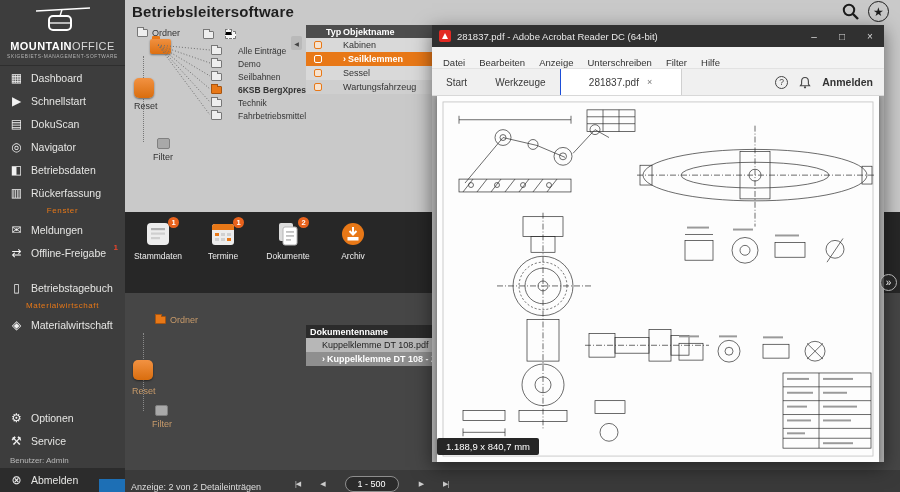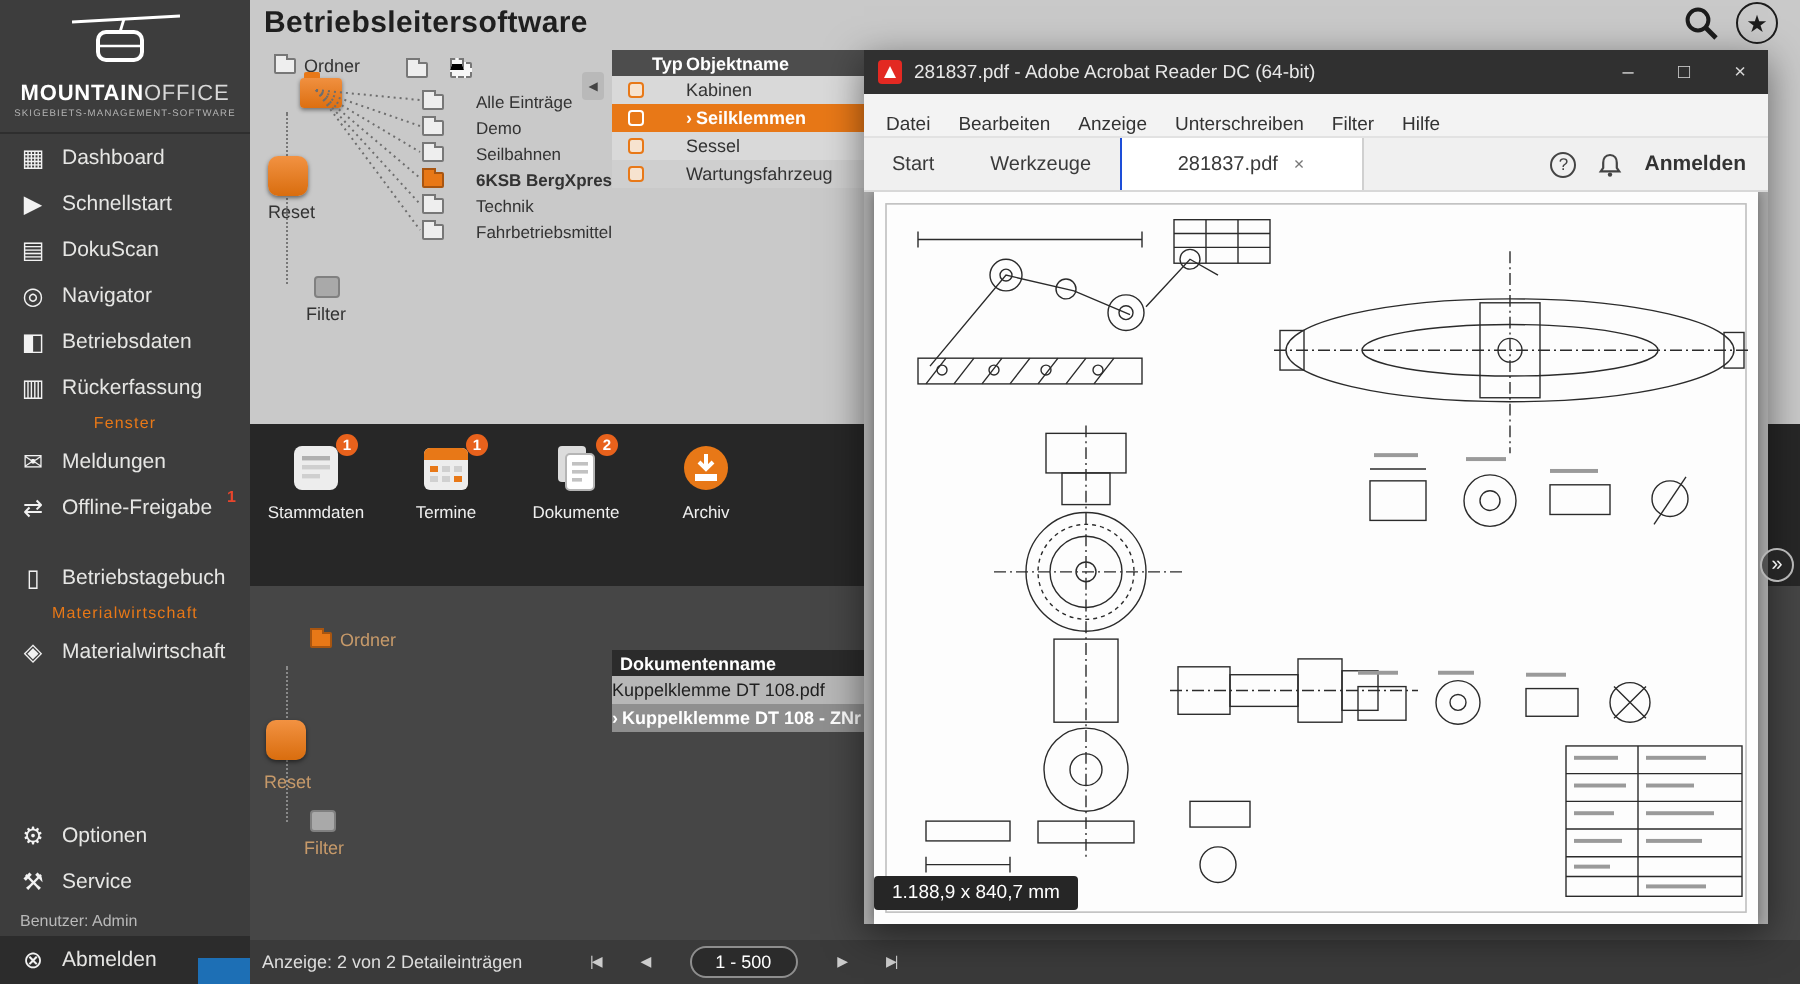--- a/index.html
+++ b/index.html
@@ -64,31 +64,31 @@
   .trow .name-cell{flex:1;display:flex;align-items:center;gap:2px;overflow:hidden;white-space:nowrap}
   .type-ico{width:8px;height:8px;border:1.5px solid #e87817;border-radius:2px;background:#f7e3cf}
   .trow.r-a{background:#d9d9d9}
   .trow.r-b{background:#cfcfcf}
   .trow.sel{background:#e87817;color:#fff;font-weight:bold}
   .trow.sel .type-ico{border-color:#fff;background:transparent}
   .sel-arrow{font-weight:bold}
   .table2 .thead{background:#2b2b2b}
   .table2 .trow.d-a{background:#b7b7b7;color:#1f1f1f}
   .table2 .trow.d-sel{background:#8f8f8f;color:#fff;font-weight:bold}
-  .table2 .name-cell{padding-left:0}
+  .table2 .name-cell{padding-left:16px}
 
   
   .dtabs{position:absolute;left:6px;top:9px;display:flex;gap:11px}
   .dtab{width:54px;display:flex;flex-direction:column;align-items:center;position:relative}
   .dtab-badge{position:absolute;top:-4px;left:37px;min-width:11px;height:11px;border-radius:6px;background:#e8621c;color:#fff;font-size:7.5px;font-weight:bold;display:flex;align-items:center;justify-content:center;padding:0 2px}
   .dtab-label{margin-top:4px;font-size:8.5px;color:#efefef;white-space:nowrap}
   .chevron-btn{position:absolute;right:3px;top:274px;width:17px;height:17px;border:1px solid #b5b5b5;border-radius:50%;color:#f0f0f0;font-size:10px;display:flex;align-items:center;justify-content:center;z-index:46;background:rgba(40,40,40,.65)}
 
   
-  .statusbar{position:absolute;left:0;right:0;top:470px;height:22px;background:#3a3a3a;display:flex;align-items:center;color:#ddd;font-size:9px;z-index:4}
+  .statusbar{position:absolute;left:0;right:0;top:470px;height:22px;background:#3a3a3a;display:flex;align-items:flex-end;color:#ddd;font-size:9px;z-index:4}
   .sb-info{margin-left:6px}
   .sb-pager{position:absolute;left:170px;display:flex;align-items:center;gap:20px}
   .pg-ico{font-size:7px;color:#ccc;letter-spacing:-1px}
   .pg-pill{border:1px solid #8e8e8e;background:#2b2b2b;border-radius:8px;padding:2px 12px;font-size:9px;color:#fff}
 
   
   .pdf-window{position:absolute;left:432px;top:25px;width:452px;height:437px;background:#fff;z-index:40;box-shadow:0 5px 18px rgba(0,0,0,.5);display:flex;flex-direction:column}
   .pdf-titlebar{height:22px;background:#303030;display:flex;align-items:center;flex:none}
   .pdf-appicon{width:12px;height:12px;background:#e32922;border-radius:2px;margin:0 6px 0 7px;position:relative;flex:none}
   .pdf-appicon::after{content:"";position:absolute;left:3px;top:3px;border-left:3px solid transparent;border-right:3px solid transparent;border-bottom:6px solid #fff}

